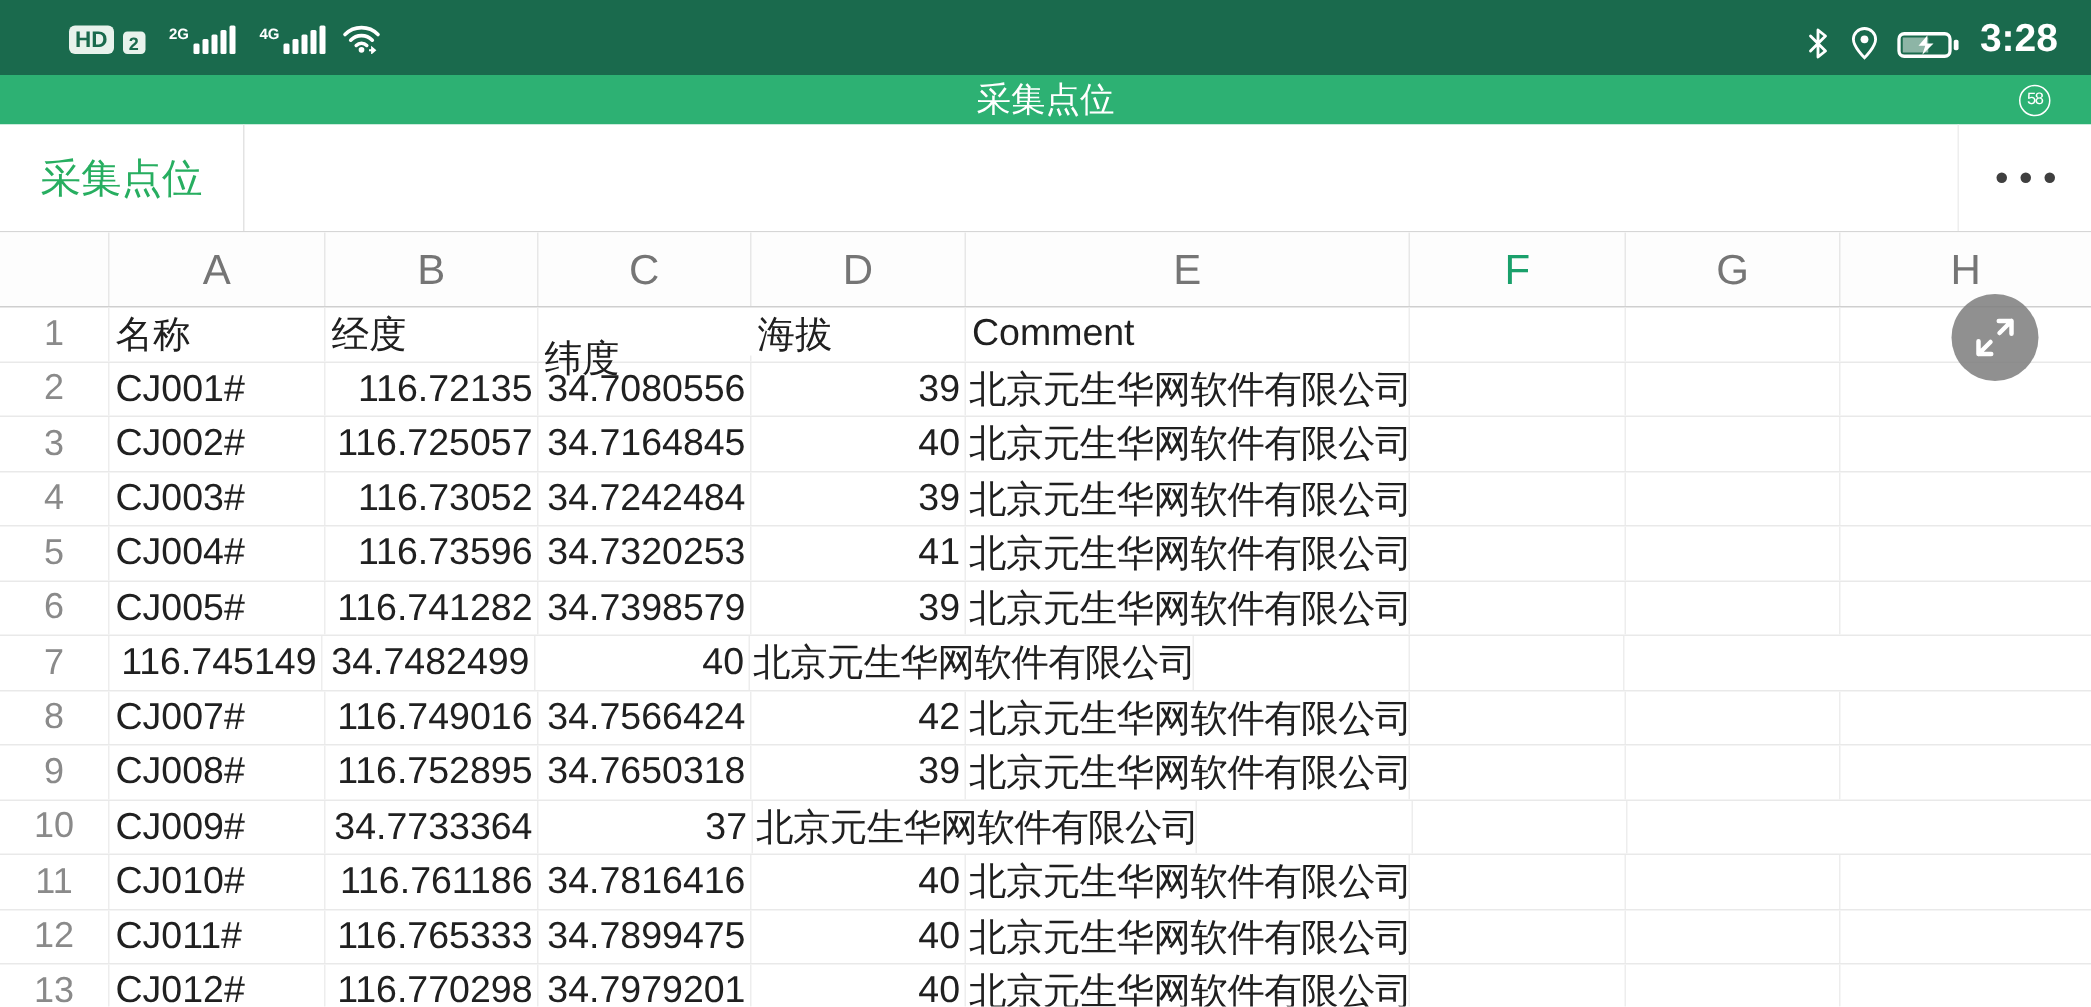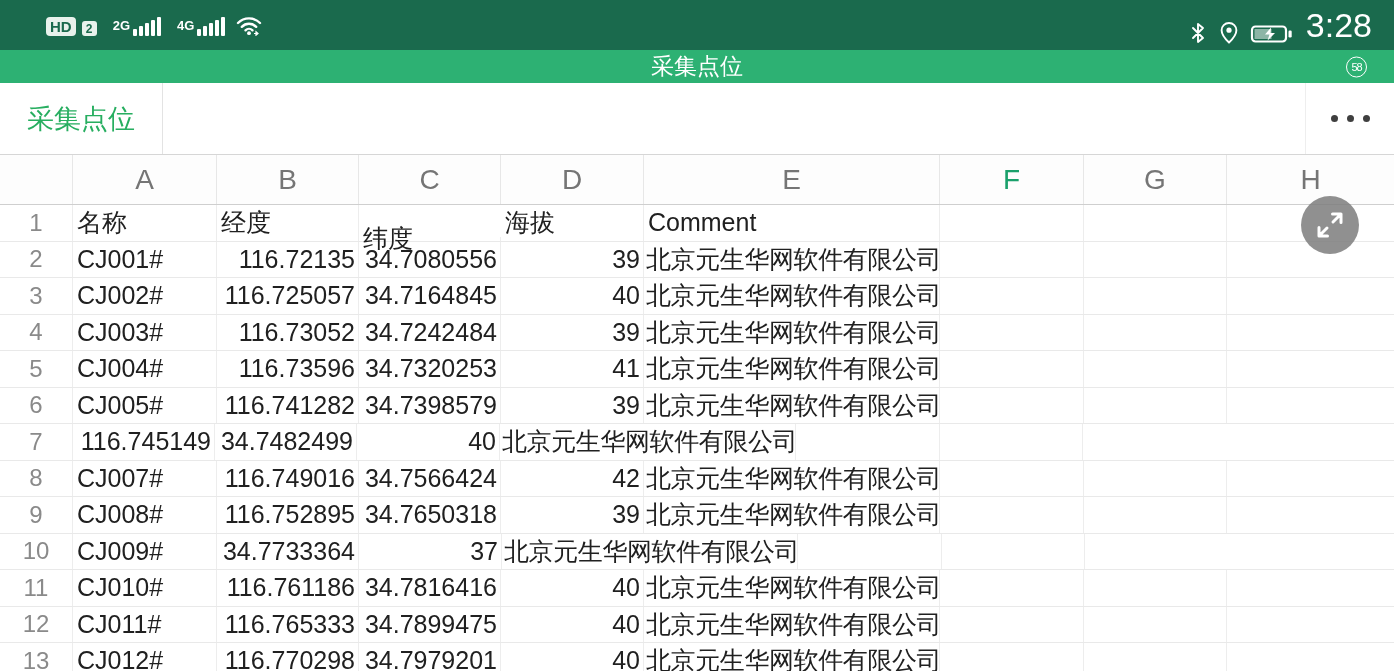--- a/index.html
+++ b/index.html
@@ -10,25 +10,25 @@
   .status-bar { height:50px; background:#1a6a4d; color:#fff;
     display:flex; align-items:center; justify-content:space-between;
     padding:0 22px 0 46px; }
   .sb-left, .sb-right { display:flex; align-items:flex-end; gap:10px; }
   .hd-badge { background:#e8f2ec; color:#1a6a4d; font-weight:bold; font-size:15px;
     border-radius:4px; padding:2px 4px; line-height:1; }
   .sim-badge { background:#e8f2ec; color:#1a6a4d; font-weight:bold; font-size:12px;
     border-radius:3px; width:15px; height:15px; display:flex; align-items:center;
     justify-content:center; margin-left:-4px; margin-top:6px; }
   .net-group { display:flex; align-items:flex-end; gap:3px; margin-left:6px; }
-  .net-label { font-size:13px; font-weight:bold; align-self:flex-start; margin-top:2px; }
+  .net-label { font-size:10px; font-weight:bold; align-self:flex-start; margin-top:2px; }
   .bars { display:flex; align-items:flex-end; gap:2px; height:20px; }
   .bars i { display:block; width:4px; background:#fff; border-radius:1px; }
   .b1{height:7px}.b2{height:10px}.b3{height:13px}.b4{height:16px}.b5{height:19px}
-  .sb-time { font-size:34px; font-weight:400; margin-left:2px; }
+  .sb-time { font-size:26px; font-weight:700; margin-left:2px; }
   .sb-icon { display:block; }
 
   
   .title-bar { position:relative; height:33px; background:#2db173;
     display:flex; align-items:center; justify-content:center; }
   .title-bar .app-title { color:#fff; font-size:23px; font-weight:400; }
   .title-badge { position:absolute; right:27px; top:50%; transform:translateY(-50%);
     width:21px; height:21px; border:1.5px solid #fff; border-radius:50%;
     color:#fff; font-size:11px; display:flex; align-items:center; justify-content:center;
     letter-spacing:-1px; }

